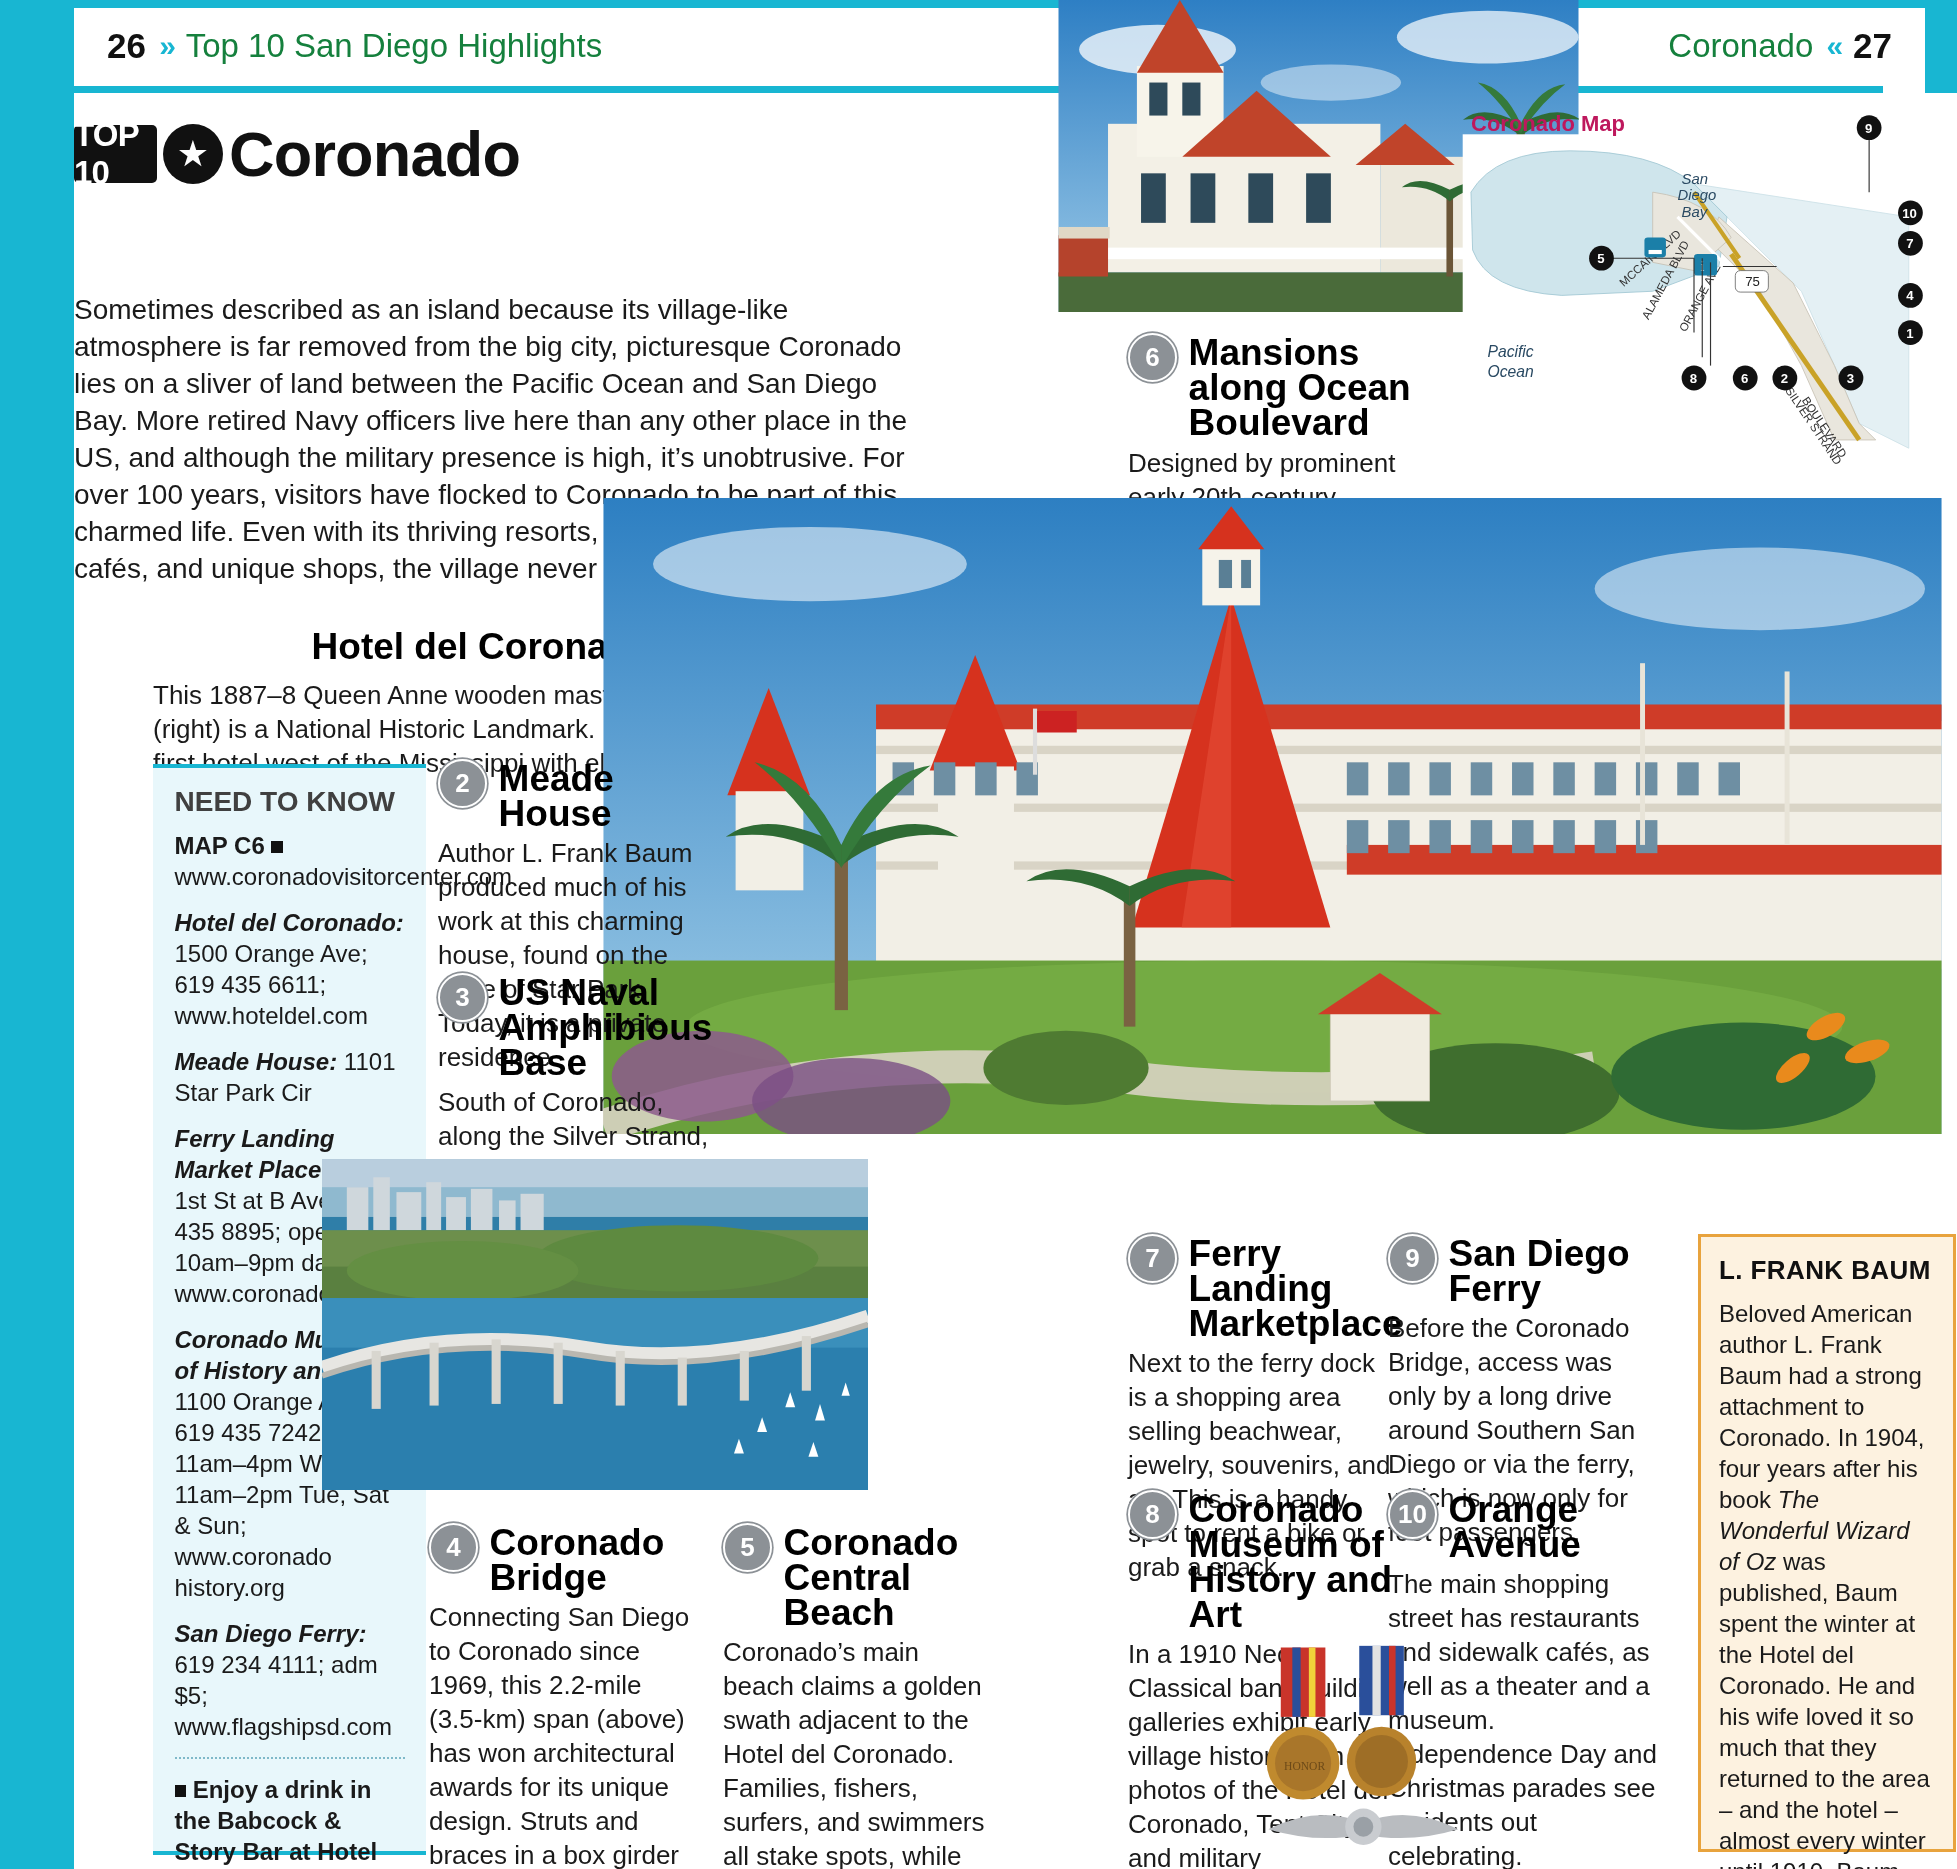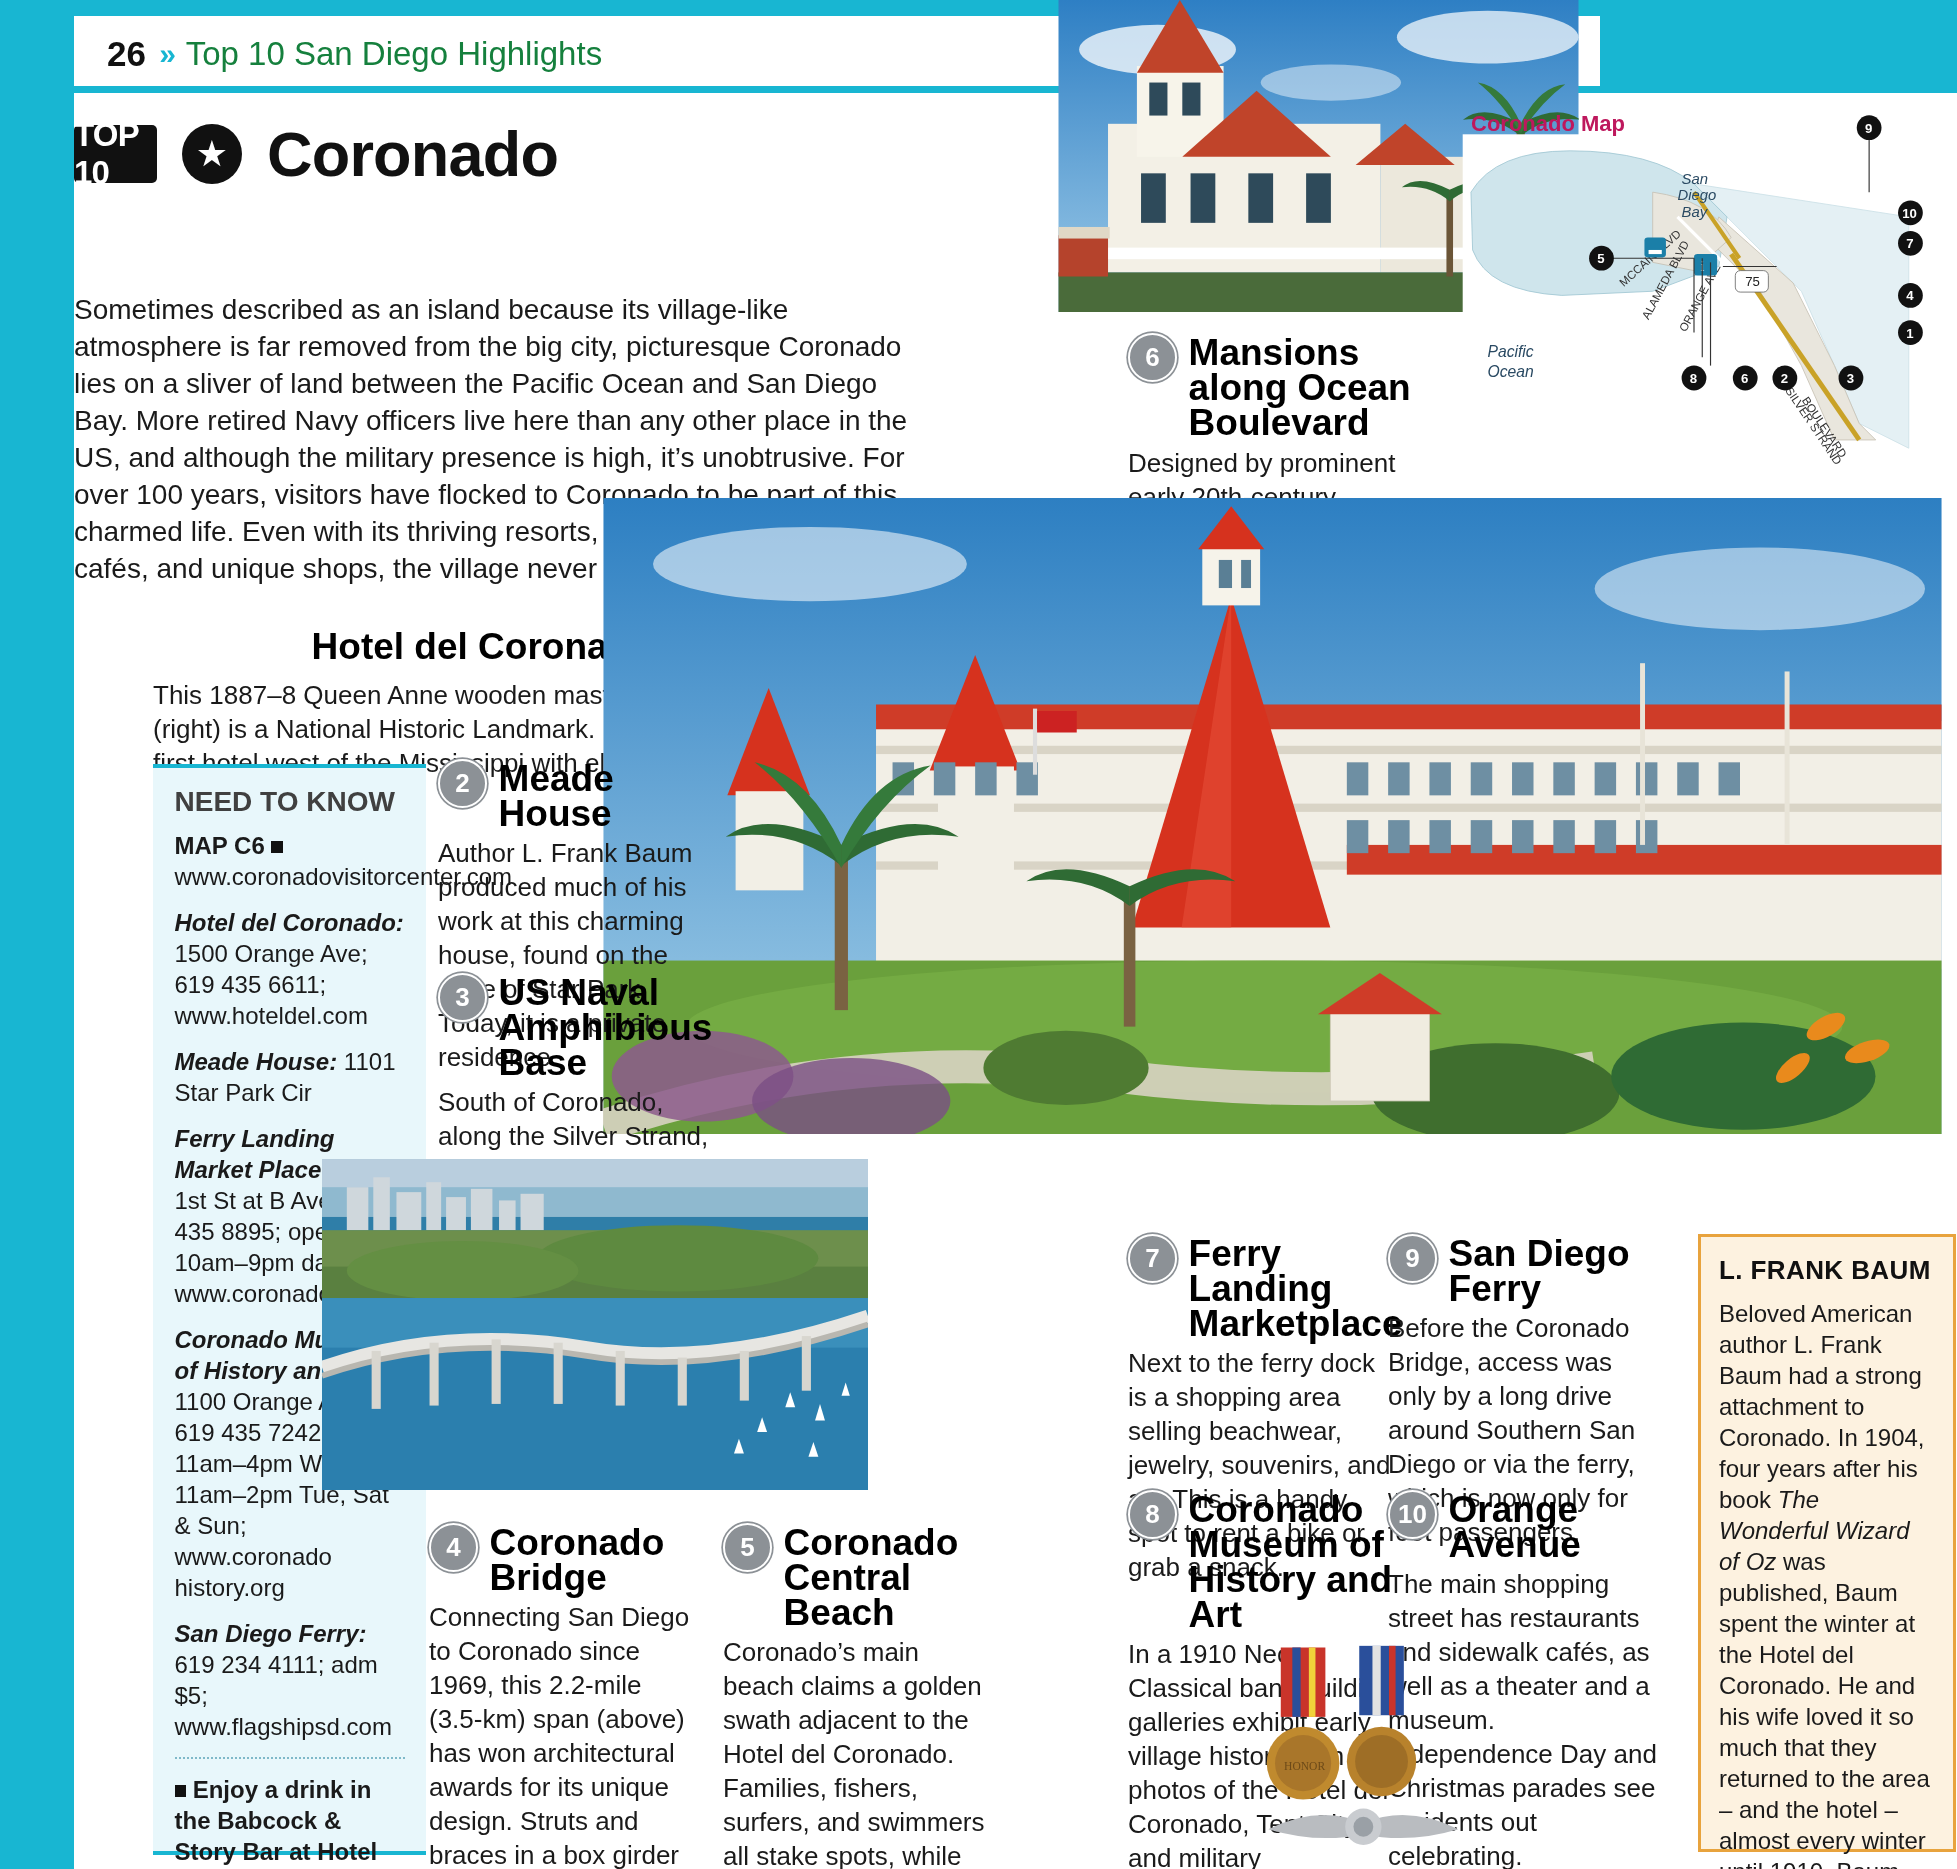--- a/index.html
+++ b/index.html
@@ -10,37 +10,37 @@
     color:#1a1a1a;
     overflow:hidden;
     position:relative;
   }
   
   .header {
     position:absolute; left:0; top:0; width:1957px; height:93px;
     background:#18b6d2;
   }
   .header-inner {
-    position:absolute; left:74px; top:16px; width:1526px; height:93px;
+    position:absolute; left:74px; top:8px; width:1851px; height:93px;
     background:#ffffff;
   }
   .hdr-left { position:absolute; left:33px; top:18px; display:flex; align-items:center; gap:13.2px; }
   .hdr-right { position:absolute; right:33px; top:18px; display:flex; align-items:center; gap:13.2px; }
   .hdr-num { font-size:35px; font-weight:bold; color:#111; }
   .hdr-chev { font-size:30px; color:#18b6d2; font-weight:bold; letter-spacing:-3.3px; }
   .hdr-txt { font-size:33px; color:#15803d; }
   .header-rule {
     position:absolute; left:74px; top:86px; width:1809px; height:6.6px; background:#18b6d2;
   }
   
   .left-rail { position:absolute; left:0; top:0; width:74px; height:1870px; background:#18b6d2; }
   .page-body { position:absolute; left:74px; top:93px; width:1883px; height:1777px; background:#fff; }
 
   
-  .title-row { position:absolute; left:0px; top:25px; display:flex; align-items:center; gap:25px; }
+  .title-row { position:absolute; left:0px; top:25px; display:flex; align-items:center; gap:6px; }
   .top10-badge {
     width:83px; height:58px; background:#111; color:#fff; border-radius:5px;
     display:flex; align-items:center; justify-content:center;
     font-size:33px; font-weight:bold; letter-spacing:-0.8px;
   }
   .star-badge {
     width:60px; height:60px; border-radius:50%; background:#111; color:#fff;
     display:flex; align-items:center; justify-content:center; font-size:36px;
   }
   .page-title { font-size:63px; font-weight:bold; color:#111; letter-spacing:-0.8px; }

